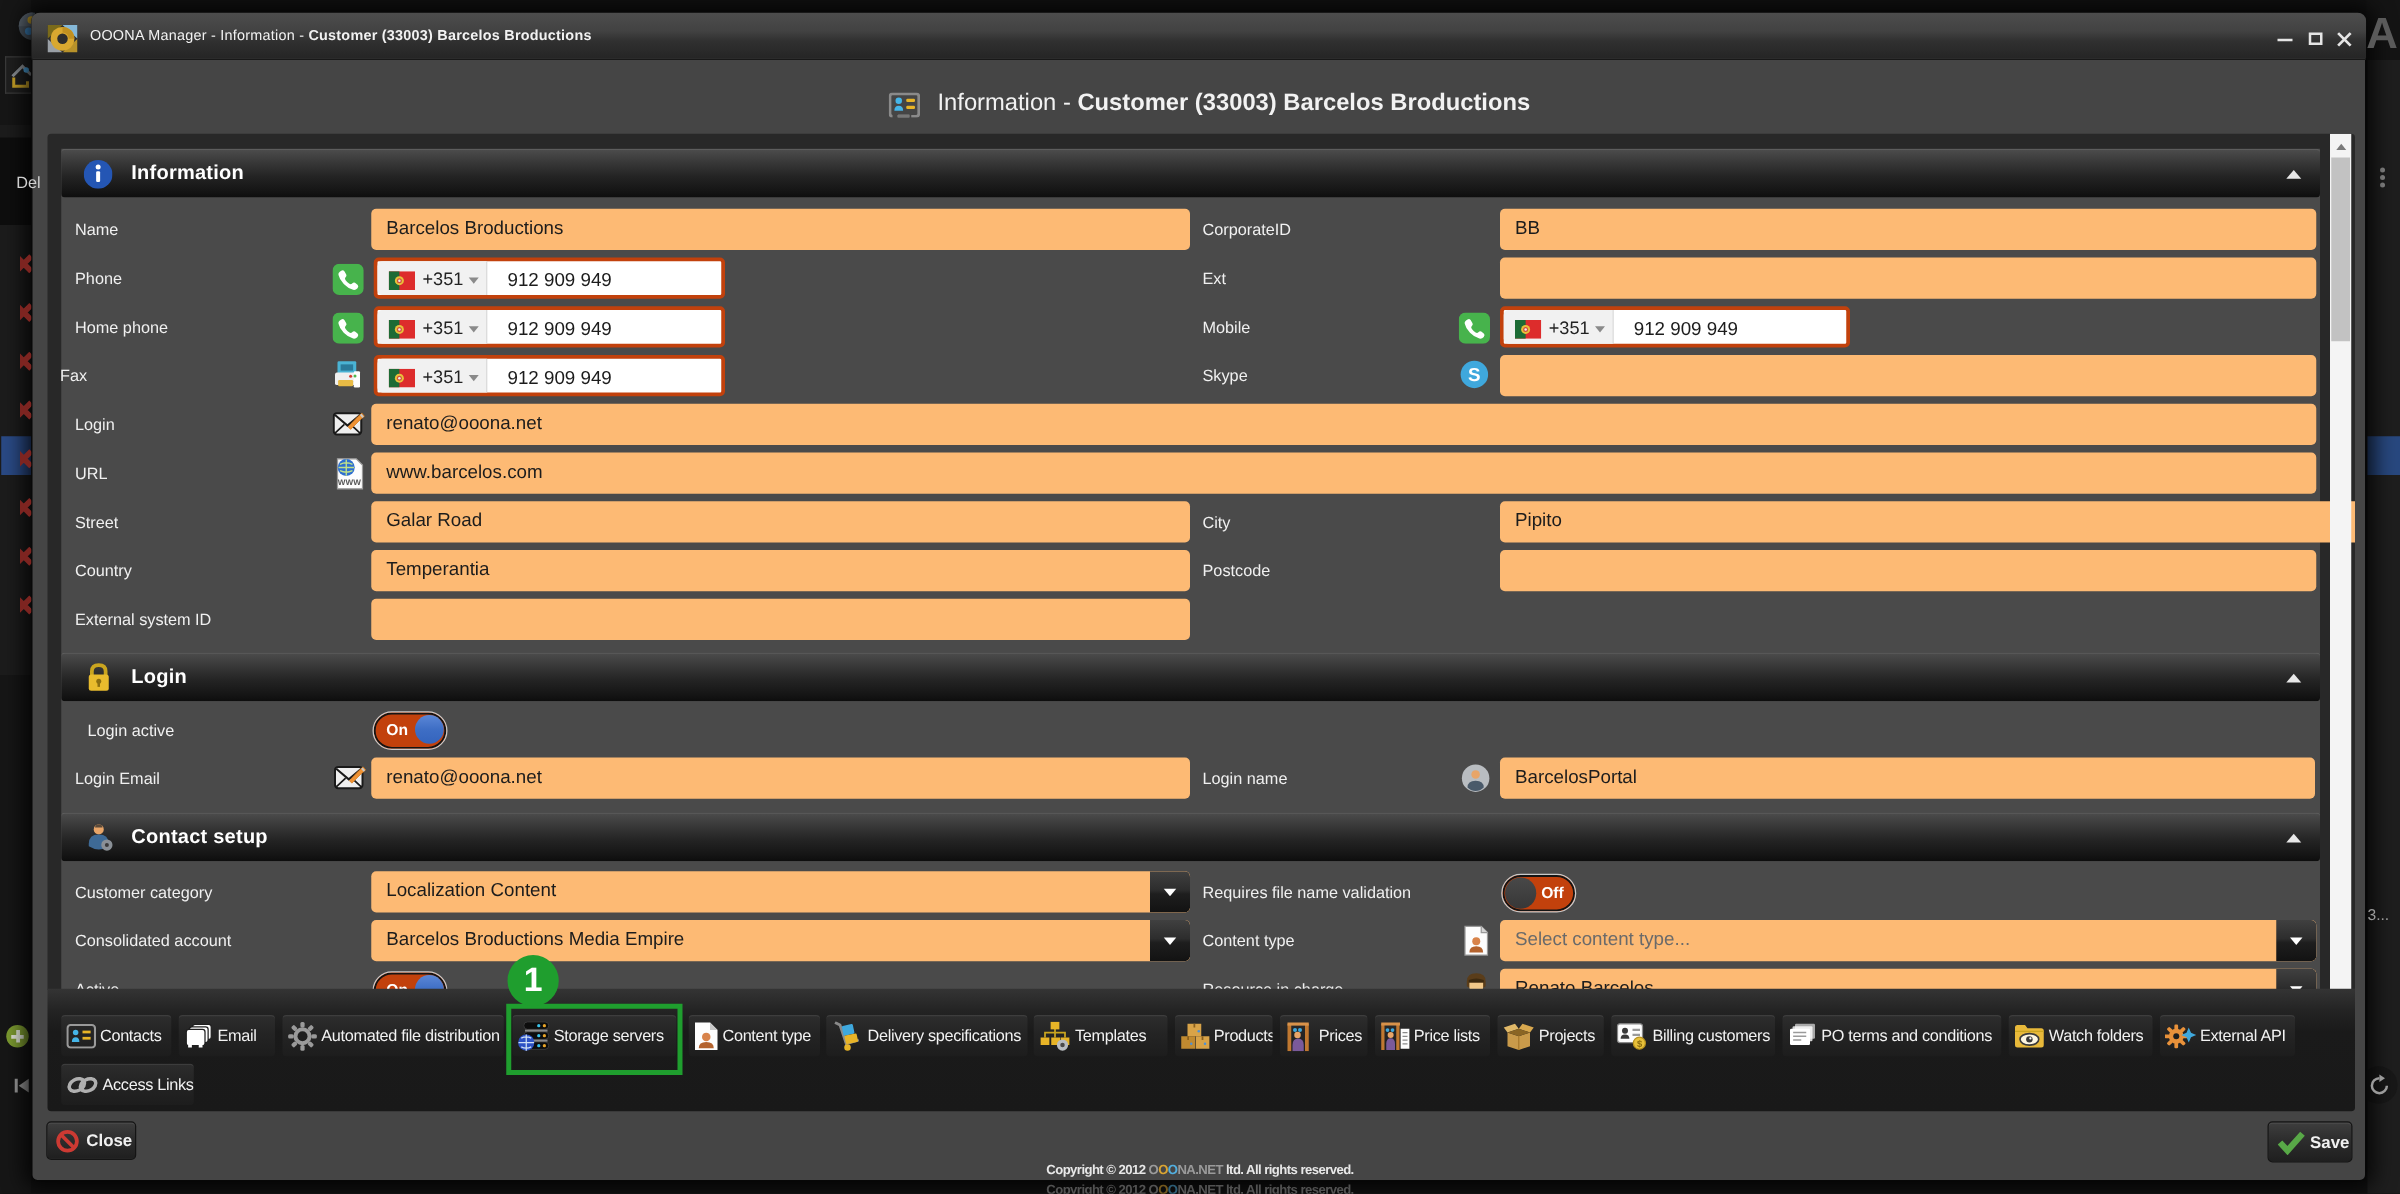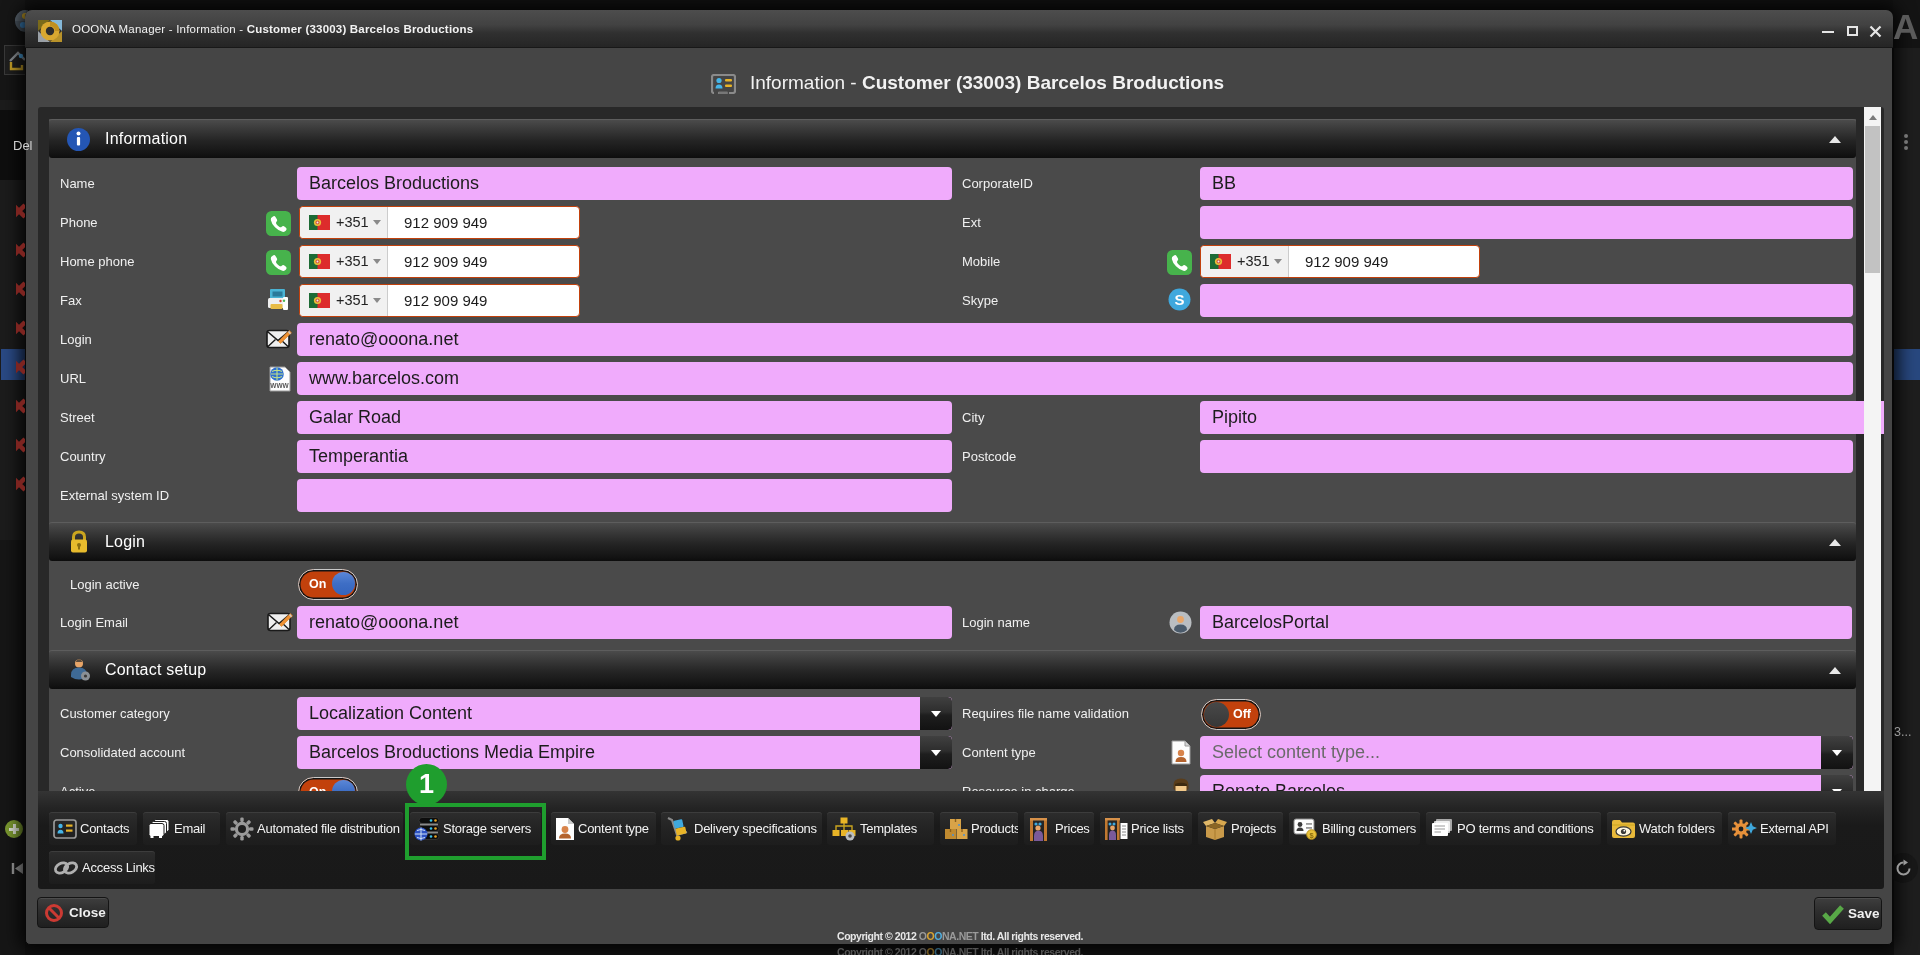--- a/index.html
+++ b/index.html
@@ -8,27 +8,27 @@
 #dlg{position:absolute;left:25px;top:10px;width:1868px;height:935px;background:#454545;border:1px solid #070707;border-radius:7px 7px 5px 5px;box-shadow:0 0 18px 5px rgba(0,0,0,.85)}
 #titlebar{position:absolute;left:25px;top:10px;width:1868px;height:38px;border-radius:7px 7px 0 0;background:linear-gradient(180deg,#4d4d4d 0%,#424242 40%,#303030 62%,#252525 100%);border-bottom:1px solid #181818;z-index:5}
 #apptitle{position:absolute;left:72px;top:10px;height:38px;line-height:38px;font-size:11.5px;color:#f2f2f2;letter-spacing:.2px;z-index:6;white-space:nowrap}
 .winbtn{position:absolute;z-index:6}
 
 #hdrtext{position:absolute;left:750px;top:72px;font-size:19px;color:#f2f2f2;white-space:nowrap;z-index:2}
 
 #cbox{position:absolute;left:38px;top:107px;width:1846px;height:685px;background:#282828;border-radius:3px 3px 0 0;overflow:hidden;z-index:2}
 #panel{position:absolute;left:10.5px;top:12px;width:1807px;height:800px;background:#4a4a4a}
 .bar{position:absolute;left:10.5px;width:1807px;height:39px;border-radius:3px;background:linear-gradient(180deg,#4b4b4b 0%,#383838 26%,#242424 55%,#141414 88%,#0d0d0d 100%);border-top:1px solid #5d5d5d}
-.bar .ttl{position:absolute;left:56.5px;top:0;height:38px;line-height:38px;font-weight:normal;font-size:16px;color:#fff;letter-spacing:.2px}
+.bar .ttl{position:absolute;left:56.5px;top:0;height:38px;line-height:38px;font-weight:bold;font-size:16px;color:#fff;letter-spacing:.2px}
 .bar .coll{position:absolute;right:15px;top:16px;width:0;height:0;border-left:6px solid transparent;border-right:6px solid transparent;border-bottom:7px solid #e8e8e8}
 .lbl{position:absolute;color:#f0f0f0;font-size:13px;height:33px;display:flex;align-items:center;white-space:nowrap}
-.inp{position:absolute;height:33px;background:#f0abfc;border-radius:4px;color:#1c1c1c;font-size:18px;line-height:32px;padding-left:12px;white-space:nowrap;overflow:hidden}
+.inp{position:absolute;height:33px;background:#fdba74;border-radius:4px;color:#1c1c1c;font-size:15px;line-height:32px;padding-left:12px;white-space:nowrap;overflow:hidden}
 .ddbtn{position:absolute;right:0;top:0;width:32px;height:33px;border-radius:0 4px 4px 0;background:linear-gradient(180deg,#404040 0%,#2d2d2d 45%,#1e1e1e 55%,#121212 100%)}
 .ddbtn i{position:absolute;left:11px;top:14px;width:0;height:0;border-left:5px solid transparent;border-right:5px solid transparent;border-top:6px solid #fff}
-.pgrp{position:absolute;height:33px;background:#fff;border-radius:4px;border:1px solid #c2410c}
+.pgrp{position:absolute;height:33px;background:#fff;border-radius:4px;border:3px solid #c2410c}
 .flagbox{position:absolute;left:0;top:0;bottom:0;width:88px;background:#f1f1f1;border-right:1px solid #ccc;border-radius:4px 0 0 4px}
 .flagbox .cc{position:absolute;left:36px;top:0;height:31px;line-height:31px;font-size:14.5px;color:#222}
 .flagbox .da{position:absolute;right:6px;top:13px;width:0;height:0;border-left:4px solid transparent;border-right:4px solid transparent;border-top:5px solid #8a8a8a}
 .pnum{position:absolute;left:104px;top:0;height:31px;line-height:31px;font-size:15px;color:#1c1c1c}
 .icn{position:absolute}
 .tgl{position:absolute;width:60px;height:31px;border-radius:16px;background:#c2410c;border:1.5px solid #c9c9c9;box-shadow:inset 0 0 0 1.5px #141414}
 .tgl span{position:absolute;top:0;height:28px;line-height:28px;color:#fff;font-size:12.5px;font-weight:bold}
 .tgl .knob{position:absolute;top:2px;width:23px;height:23px;border-radius:50%}
 .tglon .knob{right:2.5px;background:linear-gradient(180deg,#5b87d7 0%,#3e6ec5 50%,#3464bd 100%)}
 .tglon span{left:10px}
@@ -152,21 +152,21 @@
           <circle cx="11.5" cy="11.5" r="11.5" fill="#2456b4"></circle>
           <rect x="9.9" y="9" width="3.2" height="8.5" rx="1" fill="#fff"></rect>
           <circle cx="11.5" cy="5.5" r="2" fill="#fff"></circle>
         </svg>
 <span class="ttl">Information</span>
         <i class="coll"></i>
       </div>
 <div class="lbl" style="left:22px;top:60px">Name</div>
 <div class="lbl" style="left:22px;top:99px">Phone</div>
 <div class="lbl" style="left:22px;top:138px">Home phone</div>
-<div class="lbl" style="left:22px;top:177px">Fax</div>
+<div class="lbl" style="left:10px;top:177px">Fax</div>
 <div class="lbl" style="left:22px;top:216px">Login</div>
 <div class="lbl" style="left:22px;top:255px">URL</div>
 <div class="lbl" style="left:22px;top:294px">Street</div>
 <div class="lbl" style="left:22px;top:333px">Country</div>
 <div class="lbl" style="left:22px;top:372px">External system ID</div>
 <div class="lbl" style="left:924px;top:60px">CorporateID</div>
 <div class="lbl" style="left:924px;top:99px">Ext</div>
 <div class="lbl" style="left:924px;top:138px">Mobile</div>
 <div class="lbl" style="left:924px;top:177px">Skype</div>
 <div class="lbl" style="left:924px;top:294px">City</div>

